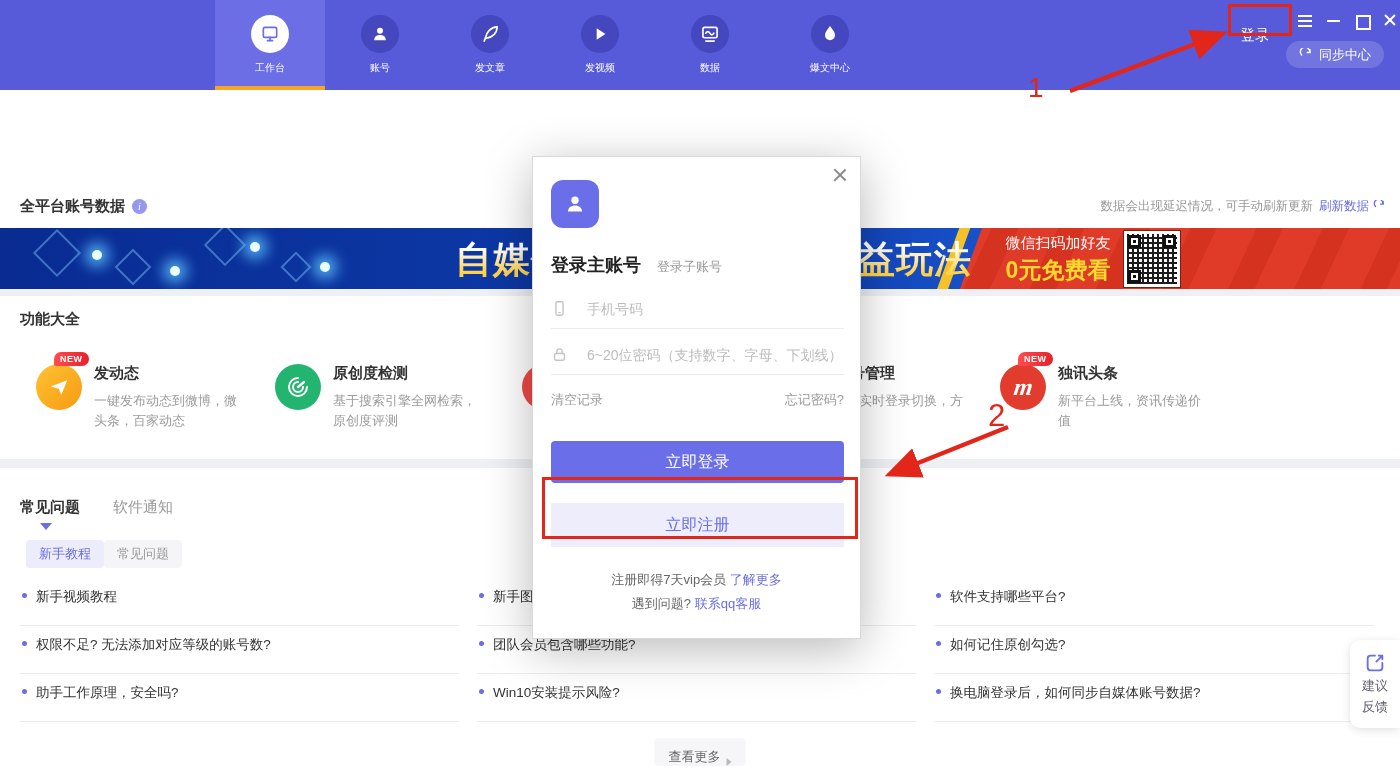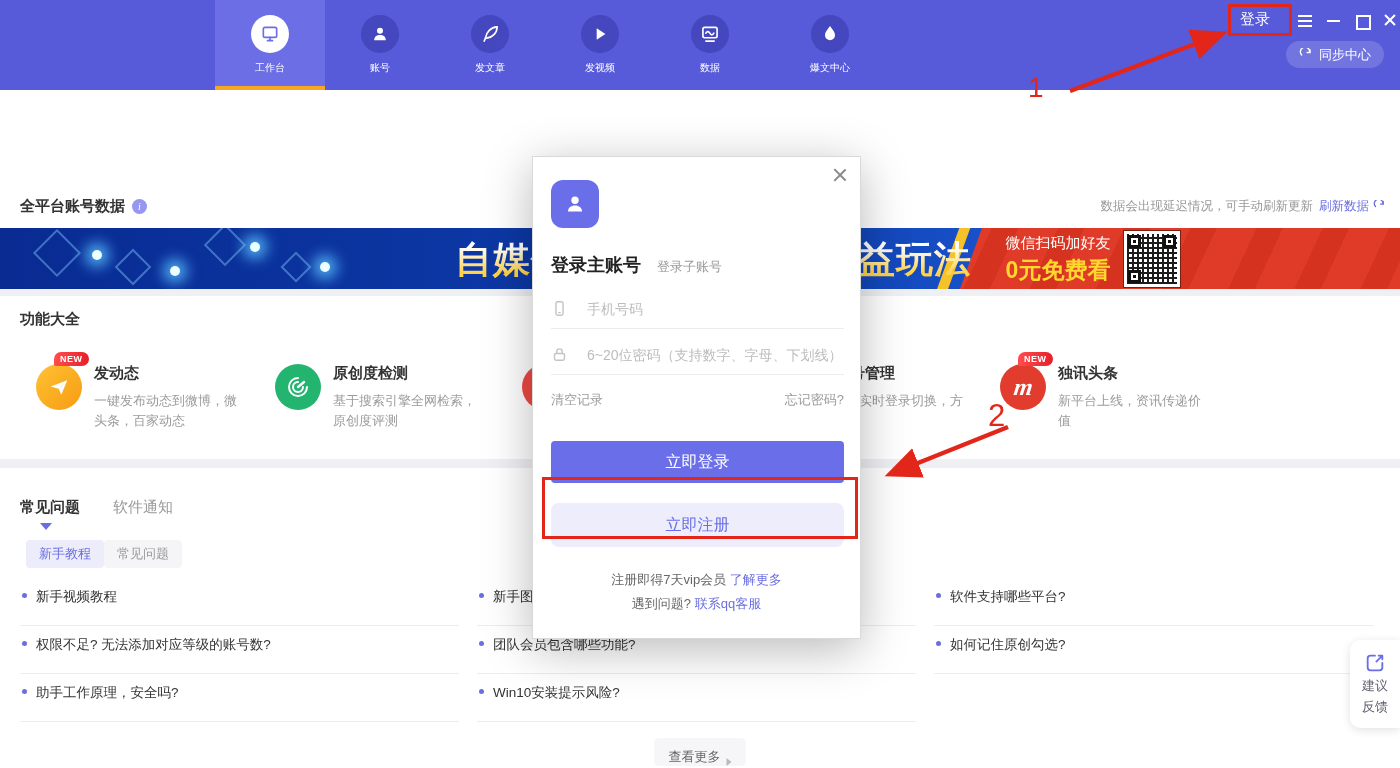--- a/index.html
+++ b/index.html
@@ -9,21 +9,21 @@
 
   
   .topbar { position:absolute; left:0; top:0; width:1400px; height:90px; background:#575ad9; z-index:5; }
   .nav { position:absolute; left:215px; top:0; height:90px; display:flex; }
   .nav-item { width:110px; height:90px; display:flex; flex-direction:column; align-items:center; justify-content:center; gap:8px; cursor:pointer; position:relative; }
   .nav-item.wide { width:130px; }
   .nav-item.active { background:#6b6ee4; border-bottom:4px solid #f6a623; padding-top:4px; }
   .nav-circle { width:38px; height:38px; border-radius:50%; background:rgba(20,22,120,.28); display:flex; align-items:center; justify-content:center; color:#fff; }
   .nav-item.active .nav-circle { background:#ffffff; color:#6b6ee4; }
   .nav-label { color:#ffffff; font-size:10px; }
-  .login-btn { position:absolute; left:1240px; top:10px; color:#fff; font-size:15px; cursor:pointer; z-index:6; }
+  .login-btn { position:absolute; left:1240px; top:26px; color:#fff; font-size:15px; cursor:pointer; z-index:6; }
   .win-controls { position:absolute; left:1298px; top:12px; display:flex; gap:12px; align-items:center; z-index:6; }
   .wc { width:16px; height:16px; position:relative; cursor:pointer; }
   .wc-menu span { display:block; width:14px; height:2px; background:#fff; margin:3px 0; }
   .wc-min::before { content:""; position:absolute; left:1px; top:8px; width:13px; height:2px; background:#fff; }
   .wc-max::before { content:""; position:absolute; left:2px; top:3px; width:11px; height:11px; border:2px solid #fff; }
   .wc-close::before,.wc-close::after { content:""; position:absolute; left:7px; top:1px; width:2px; height:14px; background:#fff; }
   .wc-close::before { transform:rotate(45deg);} .wc-close::after { transform:rotate(-45deg);}
   .sync-btn { position:absolute; left:1286px; top:41px; height:27px; padding:0 13px; border-radius:14px; background:rgba(255,255,255,.16); color:#fff; font-size:13px; display:flex; align-items:center; gap:6px; cursor:pointer; z-index:6; }
 
   
@@ -96,21 +96,21 @@
   .modal-avatar { position:absolute; left:18px; top:23px; width:48px; height:48px; border-radius:12px; background:#6a6ee8; display:flex; align-items:center; justify-content:center; color:#fff; }
   .modal-tabs { position:absolute; left:18px; top:96px; display:flex; align-items:baseline; gap:16px; }
   .mtab-main { font-size:18px; font-weight:bold; color:#222; cursor:pointer; }
   .mtab-sub { font-size:13px; color:#999; cursor:pointer; }
   .m-input { position:absolute; left:18px; width:293px; height:40px; display:flex; align-items:center; gap:19px; border-bottom:1px solid #ececec; color:#c2c2c2; }
   .m-input input { border:0; outline:0; flex:1; font-size:14px; color:#333; font-family:inherit; background:transparent; }
   .m-input input::placeholder { color:#bdbdbd; }
   .m-links { position:absolute; left:18px; top:234px; width:293px; display:flex; justify-content:space-between; font-size:13px; color:#9b9b9b; }
   .m-links span { cursor:pointer; }
   .m-login { position:absolute; left:18px; top:284px; width:293px; height:42px; background:#6a6ee8; border-radius:4px; color:#fff; font-size:16px; display:flex; align-items:center; justify-content:center; cursor:pointer; }
-  .m-register { position:absolute; left:18px; top:346px; width:293px; height:44px; background:#ededfb; border-radius:8px; color:#6a6ee8; font-size:16px; display:flex; align-items:center; justify-content:center; cursor:pointer; }
+  .m-register { position:absolute; left:18px; top:346px; width:293px; height:44px; background:#ededfb; border-radius:0; color:#6a6ee8; font-size:16px; display:flex; align-items:center; justify-content:center; cursor:pointer; }
   .m-vip { position:absolute; left:0; top:414px; width:100%; text-align:center; font-size:13px; color:#666; }
   .m-help { position:absolute; left:0; top:438px; width:100%; text-align:center; font-size:13px; color:#666; }
   .m-link { color:#6a6ee0; cursor:pointer; }
 
   
   .anno-svg { position:absolute; left:0; top:0; width:1400px; height:768px; z-index:60; pointer-events:none; }
   .red-box { position:absolute; border:3px solid #e3261a; z-index:61; pointer-events:none; }
   .red-box.b1 { left:1228px; top:4px; width:64px; height:32px; }
   .red-box.b2 { left:542px; top:477px; width:316px; height:62px; }
   .anno-num { position:absolute; color:#e3261a; z-index:61; pointer-events:none; font-family:"Liberation Sans",sans-serif; }
@@ -385,20 +385,24 @@
           <span>如何记住原创勾选?</span>
         </div>
       <div class="q-item">
           <span class="q-dot"></span>
           <span>助手工作原理，安全吗?</span>
         </div>
       <div class="q-item">
           <span class="q-dot"></span>
           <span>Win10安装提示风险?</span>
         </div>
+      <div class="q-item">
+          <span class="q-dot"></span>
+          <span>换电脑登录后，如何同步自媒体账号数据?</span>
+        </div>
     </div>
 
     <div class="more-btn">
       <span>查看更多</span>
       <span class="tri-right"></span>
     </div>
   </div>
 
   <div class="feedback">
     <svg width="22" height="22" viewBox="0 0 24 24" fill="none" stroke="#6a6ee8" stroke-width="2" stroke-linecap="round">

